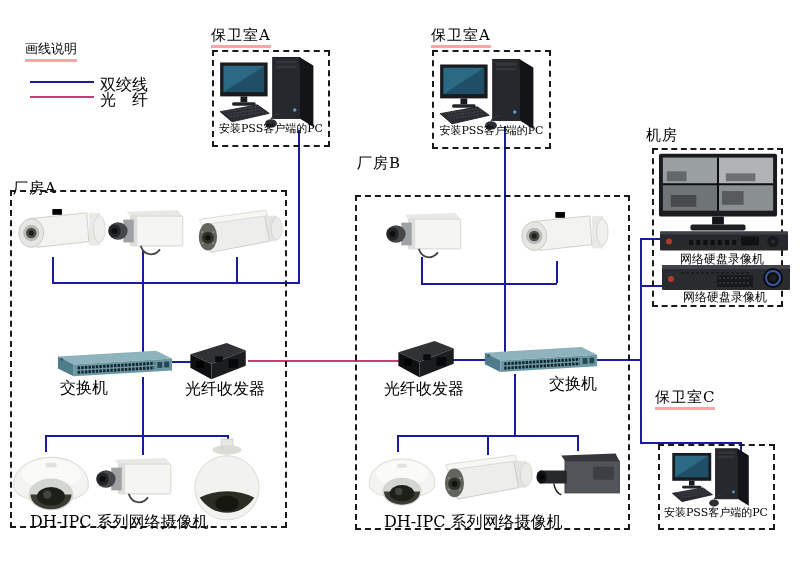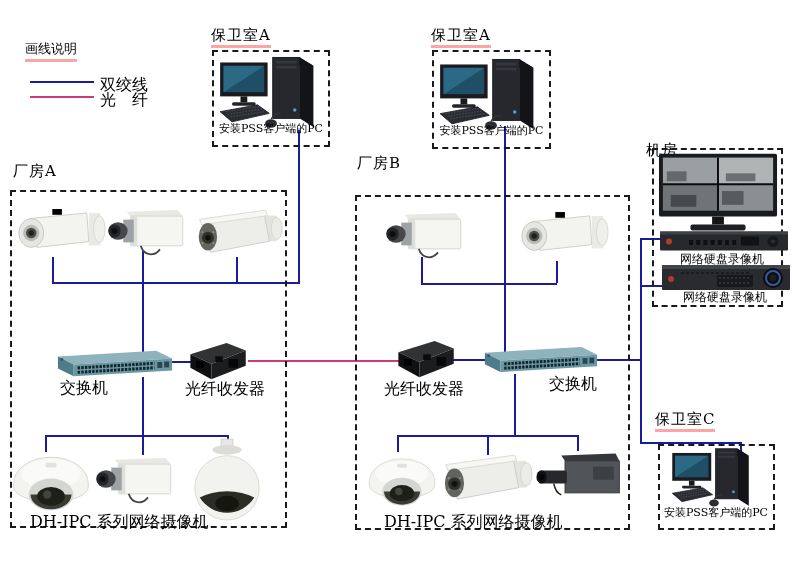--- a/index.html
+++ b/index.html
@@ -201,35 +201,35 @@
     </svg>
   <div class="clab" style="left:212px;top:122px;width:118px">安装PSS客户端的PC</div>
 
   <div class="ztitle uline" style="left:431px;top:27px">保卫室A</div>
   <div class="zbox" style="left:432px;top:50px;width:119px;height:99px"></div>
   <svg class="dev" style="left:436px;top:56px;width:110px;height:78px">
       <use href="#sym-pc"></use>
     </svg>
   <div class="clab" style="left:432px;top:124px;width:119px">安装PSS客户端的PC</div>
 
-  <div class="ztitle" style="left:646px;top:142px">机房</div>
+  <div class="ztitle" style="left:646px;top:127px">机房</div>
   <div class="zbox" style="left:652px;top:148px;width:131px;height:159px"></div>
   <svg class="dev" style="left:657px;top:151px;width:122px;height:84px">
       <use href="#sym-monitor"></use>
     </svg>
   <svg class="dev" style="left:659px;top:230px;width:130px;height:22px">
       <use href="#sym-nvr1"></use>
     </svg>
   <div class="clab" style="left:662px;top:252px;width:120px;font-size:12px">网络硬盘录像机</div>
   <svg class="dev" style="left:661px;top:264px;width:130px;height:27px">
       <use href="#sym-nvr2"></use>
     </svg>
   <div class="clab" style="left:665px;top:290px;width:120px;font-size:12px">网络硬盘录像机</div>
 
-  <div class="ztitle" style="left:13px;top:163px">厂房A</div>
+  <div class="ztitle" style="left:13px;top:180px">厂房A</div>
   <div class="zbox" style="left:10px;top:190px;width:277px;height:338px"></div>
   <svg class="dev" style="left:14px;top:202px;width:92px;height:62px">
       <use href="#sym-bullet"></use>
     </svg>
   <svg class="dev" style="left:104px;top:206px;width:84px;height:50px">
       <use href="#sym-boxcam"></use>
     </svg>
   <svg class="dev" style="left:196px;top:205px;width:88px;height:58px">
       <use href="#sym-irbullet"></use>
     </svg>
@@ -272,20 +272,20 @@
       <use href="#sym-dome"></use>
     </svg>
   <svg class="dev" style="left:442px;top:451px;width:92px;height:58px">
       <use href="#sym-irbullet"></use>
     </svg>
   <svg class="dev" style="left:535px;top:447px;width:90px;height:58px">
       <use href="#sym-darkbox"></use>
     </svg>
   <div class="lbl" style="left:384px;top:512px">DH-IPC 系列网络摄像机</div>
 
-  <div class="ztitle uline" style="left:655px;top:411px">保卫室C</div>
+  <div class="ztitle uline" style="left:655px;top:389px">保卫室C</div>
   <div class="zbox" style="left:658px;top:444px;width:117px;height:86px"></div>
   <svg class="dev" style="left:661px;top:446px;width:106px;height:64px">
       <use href="#sym-pc"></use>
     </svg>
   <div class="clab" style="left:656px;top:506px;width:120px">安装PSS客户端的PC</div>
 
 </div>
 
 </body></html>

